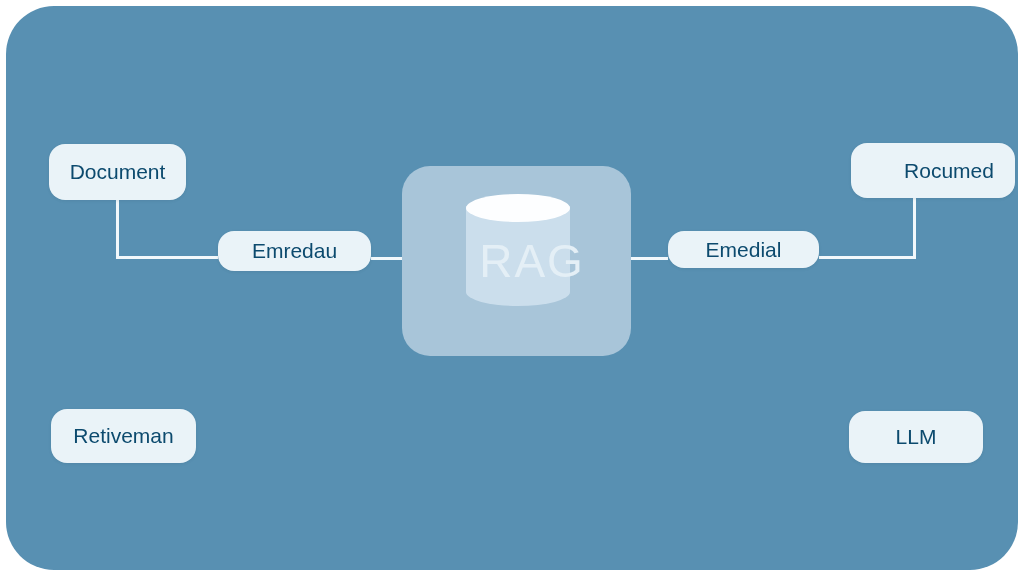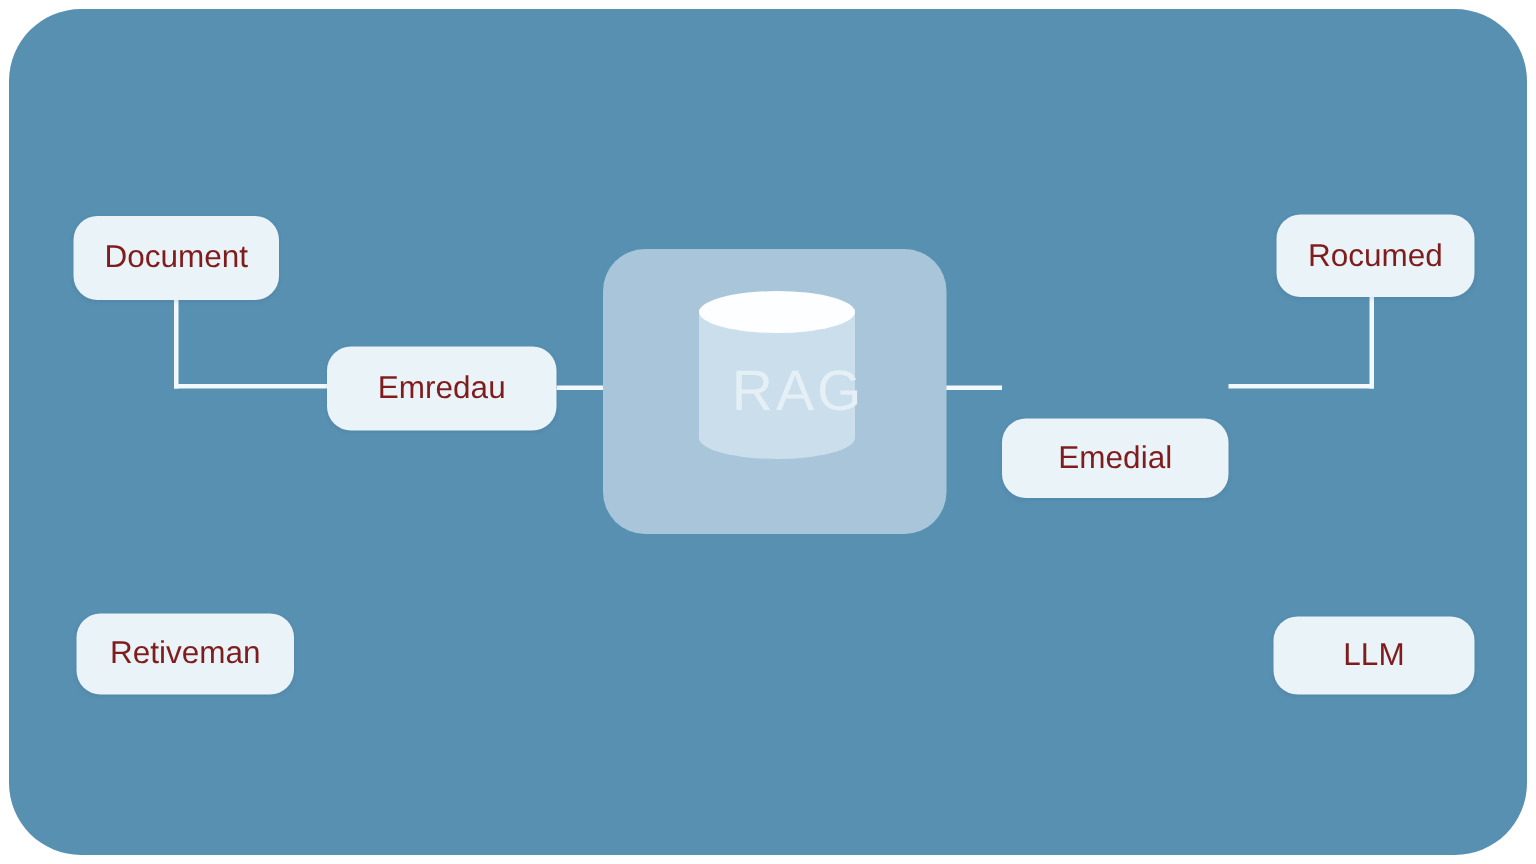--- a/index.html
+++ b/index.html
@@ -9,28 +9,28 @@
     position:relative;overflow:hidden;
   }
   .canvas{
     position:absolute;left:6px;top:6px;width:1012px;height:564px;
     background:#5890b2;border-radius:48px;
   }
   .node{
     position:absolute;
     background:#eaf3f8;border-radius:16px;
     display:flex;align-items:center;justify-content:center;
-    color:#7f1d1d;font-size:21px;
+    color:#0c4a6e;font-size:21px;
     box-shadow:0 1px 3px rgba(40,70,90,0.12);
   }
   
   .n-document{left:43px;top:138px;width:137px;height:56px;}
-  .n-rocumed{left:845px;top:137px;width:132px;height:55px;}
-  .n-emredau{left:212px;top:225px;width:153px;height:56px;}
-  .n-emedial{left:662px;top:225px;width:151px;height:53px;margin-top:48px;}
+  .n-rocumed{left:845px;top:137px;width:132px;height:55px;padding-left:32px;}
+  .n-emredau{left:212px;top:225px;width:153px;height:40px;}
+  .n-emedial{left:662px;top:225px;width:151px;height:37px;}
   .n-retiveman{left:45px;top:403px;width:145px;height:54px;}
   .n-llm{left:843px;top:405px;width:134px;height:52px;text-align:center;}
 
   .line{position:absolute;background:#f2f8fb;}
   .l-doc-v{left:110px;top:194px;width:3px;height:59px;}
   .l-doc-h{left:110px;top:250px;width:102px;height:3px;}
   .l-roc-v{left:907px;top:192px;width:3px;height:61px;}
   .l-roc-h{left:813px;top:250px;width:97px;height:3px;}
   .l-arrow-left{left:365px;top:251px;width:62px;height:3px;}
   .l-arrow-right{left:601px;top:251px;width:61px;height:3px;}
@@ -47,21 +47,21 @@
     background:#cbdeec;
     border-radius:0 0 52px 52px / 0 0 14px 14px;
   }
   .cylinder-top{
     position:absolute;left:460px;top:188px;width:104px;height:28px;
     background:#fdfeff;border-radius:50%;
   }
   .center-label{
     position:absolute;left:396px;top:160px;width:260px;height:190px;
     display:flex;align-items:center;justify-content:center;
-    color:#e4eff6;font-size:38px;letter-spacing:2px;
+    color:#e4eff6;font-size:46px;letter-spacing:2px;
   }
 </style>
 </head>
 <body>
 
 <div class="canvas">
 
   <div class="line l-doc-v"></div>
   <div class="line l-doc-h"></div>
   <div class="line l-roc-v"></div>

